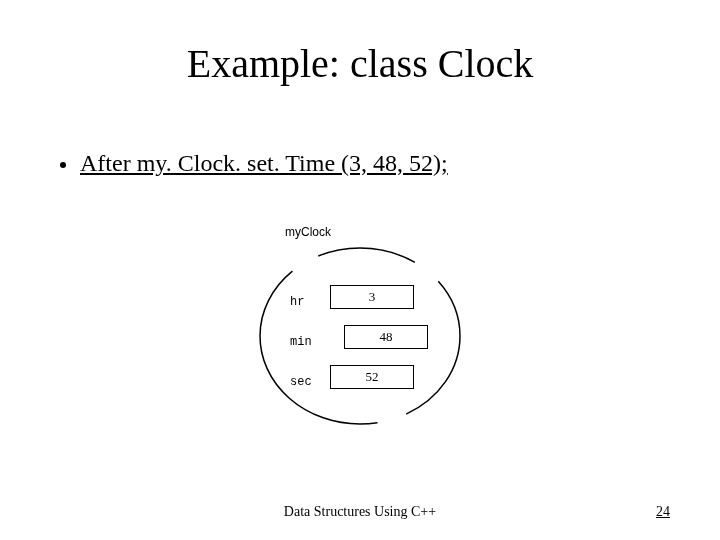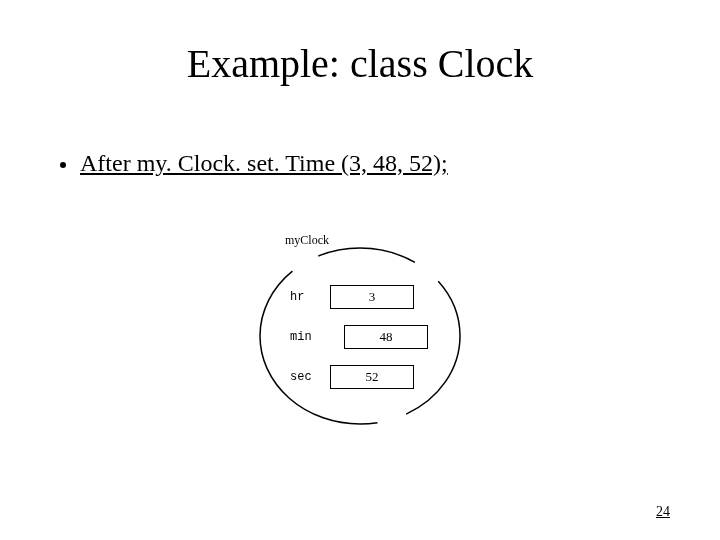--- a/index.html
+++ b/index.html
@@ -49,36 +49,36 @@
   }
   .diagram-wrap {
     position: absolute;
     top: 225px;
     left: 230px;
     width: 260px;
     height: 210px;
   }
   .diagram-label {
     position: absolute;
-    top: 8px;
+    top: 0;
     left: 55px;
-    font-family: Liberation Serif, serif;
+    font-family: Liberation Sans, sans-serif;
     font-size: 12px;
   }
   .circle-svg {
     position: absolute;
     top: 16px;
     left: 20px;
     width: 220px;
     height: 190px;
   }
   .field-row {
     position: absolute;
     display: flex;
-    align-items: center;
+    align-items: flex-end;
   }
   .field-label {
     font-family: "Courier New", Courier, monospace;
     font-size: 12px;
     width: 40px;
     text-align: left;
   }
   .field-box {
     border: 1px solid #000;
     width: 82px;
@@ -137,15 +137,16 @@
       <div class="field-label">min</div>
       <div class="field-box">48</div>
     </div>
 
     <div class="field-row row-sec">
       <div class="field-label">sec</div>
       <div class="field-box">52</div>
     </div>
   </div>
 
+  <div class="footer-center">Data Structures Using C++</div>
   <div class="footer-num">24</div>
 
 </div>
 
 </body></html>

